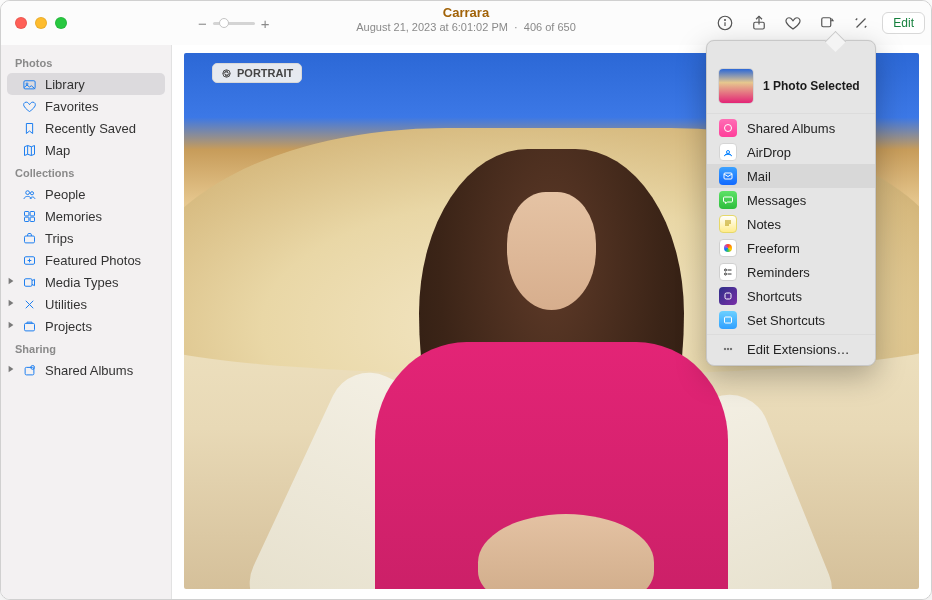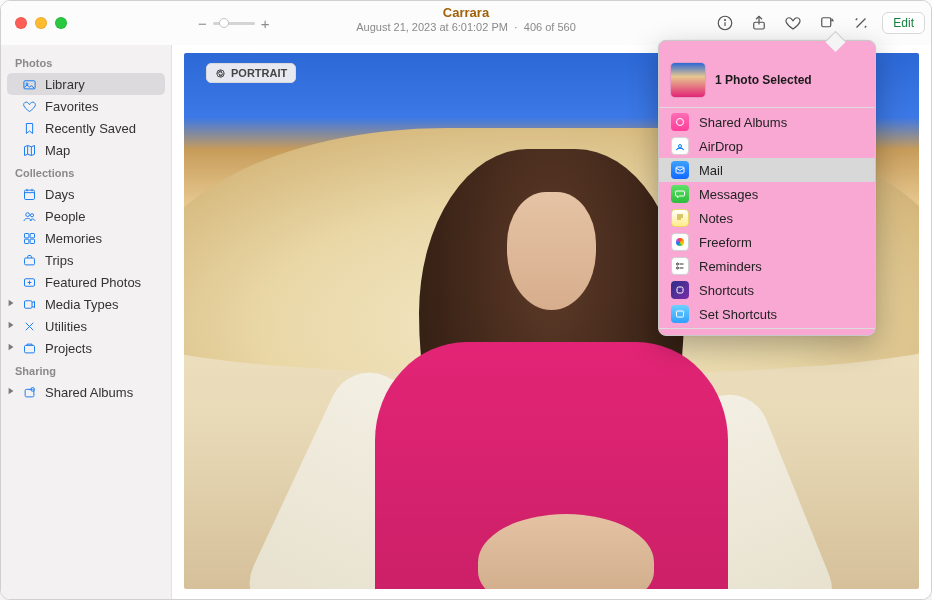--- a/index.html
+++ b/index.html
@@ -40,24 +40,24 @@
 
   .content { flex:1; background:#fff; position:relative; overflow:hidden;}
   .photo-canvas{ position:absolute; left:12px; top:8px; right:12px; bottom:10px; border-radius:2px; overflow:hidden; background:linear-gradient(180deg,#2c68d6 0%,#3c78e6 12%,#c79c5a 18%,#e6c78e 28%,#efe3c2 45%,#e8d9b6 70%,#d5c09a 100%);}
   .rock{position:absolute;left:-6%;top:14%;right:-5%;height:46%;background:radial-gradient(ellipse at 48% 80%,#f4e8c8 0%,#e9d7a6 45%,#d6b97e 75%,#b6945a 100%);border-radius:45% 42% 60% 60% / 80% 75% 18% 18%;filter:blur(.3px);}
   .hair{position:absolute;left:32%;top:18%;width:36%;height:72%;background:radial-gradient(ellipse at 50% 30%,#5e3a28 0%,#3b2417 60%,#2b1b11 100%);border-radius:50% 50% 46% 46% / 52% 52% 70% 70%;}
   .face{position:absolute;left:44%;top:26%;width:12%;height:22%;background:linear-gradient(180deg,#e5c3a4,#d7ae8d);border-radius:48% 48% 55% 55%;}
   .torso{position:absolute;left:26%;top:54%;width:48%;height:46%;background:linear-gradient(180deg,#e32476,#cc2068);border-radius:26% 26% 0 0 / 40% 40% 0 0;}
   .arm-l{position:absolute;left:14%;top:60%;width:18%;height:50%;background:linear-gradient(180deg,#f3efe3,#e6e0cc);border-radius:40px;transform:rotate(25deg);}
   .arm-r{position:absolute;right:16%;top:64%;width:16%;height:46%;background:linear-gradient(180deg,#f3efe3,#e6e0cc);border-radius:40px;transform:rotate(-22deg);}
   .hand{position:absolute;left:40%;bottom:-4%;width:24%;height:18%;background:linear-gradient(180deg,#e4c2a3,#ceaa87);border-radius:50% 50% 40% 40%;}
-  .badge-portrait{position:absolute;left:22px;top:10px;background:rgba(240,240,240,.95);border:1px solid #d8d8d8;border-radius:5px;padding:3px 8px;font-size:11px;font-weight:600;color:#444;display:flex;align-items:center;gap:5px;}
+  .badge-portrait{position:absolute;left:28px;top:10px;background:rgba(240,240,240,.95);border:1px solid #d8d8d8;border-radius:5px;padding:3px 8px;font-size:11px;font-weight:600;color:#444;display:flex;align-items:center;gap:5px;}
   .badge-portrait svg{width:11px;height:11px;stroke:#444;fill:none;stroke-width:2;}
 
-  .share-popover{ position:absolute; right:56px; top:40px; width:218px; background:#f9a8d4; border:1px solid #c8c8c8; border-radius:8px; box-shadow:0 10px 30px rgba(0,0,0,.28), 0 0 0 .5px rgba(0,0,0,.04); padding:16px 0 4px; font-size:13px; z-index:50;}
+  .share-popover{ position:absolute; right:56px; top:40px; width:170px; background:#e5e5e5; border:1px solid #c8c8c8; border-radius:8px; box-shadow:0 10px 30px rgba(0,0,0,.28), 0 0 0 .5px rgba(0,0,0,.04); padding:22px 0 4px; font-size:13px; z-index:50;}
   .share-popover::before{content:"";position:absolute;top:-7px;right:32px;width:14px;height:14px;background:#f4f4f4;border-left:1px solid #c8c8c8;border-top:1px solid #c8c8c8;transform:rotate(45deg);}
   .share-header{display:flex;align-items:center;gap:10px;padding:6px 12px 8px;}
   .share-thumb{width:34px;height:34px;border-radius:4px;background:linear-gradient(180deg,#2c68d6 0%,#e6c78e 40%,#e32476 100%);box-shadow:0 0 0 1px rgba(0,0,0,.08);}  
   .share-header .ttl{font-weight:700;font-size:12px;color:#1a1a1a;}
   .share-sep{height:1px;background:#dcdcdc;margin:2px 0;}
   .share-item{display:flex;align-items:center;gap:10px;padding:3px 12px;color:#222;}
   .share-item.hl{background:#d8d8d8;}
   .share-item .si{width:18px;height:18px;border-radius:4px;display:flex;align-items:center;justify-content:center;font-size:11px;color:#fff;}
   .si.shared{background:linear-gradient(180deg,#ff6db5,#ff3e9a);} 
   .si.airdrop{background:#fff;border:1px solid #d5d5d5;} .si.airdrop svg{stroke:#0a84ff;}
@@ -94,21 +94,21 @@
             <div class="slider-thumb"></div>
           </div>
         <span>+</span>
       </div>
     </div>
     <div class="title-center">
       <div class="place">Carrara</div>
       <div class="sub">
         <span>August 21, 2023 at 6:01:02 PM</span>
         &nbsp;·&nbsp;
-        <span>406 of 560</span>
+        <span>406 of 650</span>
       </div>
     </div>
     <div class="toolbar-right">
       <div class="tool-btn">
           <svg viewBox="0 0 24 24">
             <circle cx="12" cy="12" r="9"></circle>
             <line x1="12" y1="11" x2="12" y2="16"></line>
             <circle cx="12" cy="8" r=".6" fill="#555"></circle>
           </svg>
         </div>
@@ -174,29 +174,20 @@
           <span class="ic">
             <svg viewBox="0 0 24 24">
               <path d="M4 6l5-2 6 2 5-2v14l-5 2-6-2-5 2z"></path>
               <path d="M9 4v14M15 6v14"></path>
             </svg>
           </span>
           <span>Map</span>
         </div>
 
       <div class="section-header">Collections</div>
-      <div class="sb-item">
-          <span class="ic">
-            <svg viewBox="0 0 24 24">
-              <rect x="4" y="5" width="16" height="15" rx="2"></rect>
-              <path d="M4 9h16M8 3v4M16 3v4"></path>
-            </svg>
-          </span>
-          <span>Days</span>
-        </div>
       <div class="sb-item">
           <span class="ic">
             <svg viewBox="0 0 24 24">
               <circle cx="9" cy="9" r="3"></circle>
               <circle cx="16" cy="10" r="2.5"></circle>
               <path d="M3 19c1-3 4-4 6-4s5 1 6 4M13 19c.5-2 2.5-3 4-3s3 .8 3.8 3"></path>
             </svg>
           </span>
           <span>People</span>
         </div>
@@ -375,14 +366,24 @@
       </div>
     <div class="share-item">
         <span class="si wallpaper">
           <svg viewBox="0 0 24 24">
             <rect x="5" y="6" width="14" height="12" rx="2"></rect>
           </svg>
         </span>
         <span>Set Shortcuts</span>
       </div>
     <div class="share-sep"></div>
+    <div class="share-item ext">
+        <span class="si">
+          <svg viewBox="0 0 24 24">
+            <circle cx="6" cy="12" r="1.5"></circle>
+            <circle cx="12" cy="12" r="1.5"></circle>
+            <circle cx="18" cy="12" r="1.5"></circle>
+          </svg>
+        </span>
+        <span>Edit Extensions…</span>
+      </div>
   </div>
 </div>
 
 </body></html>

